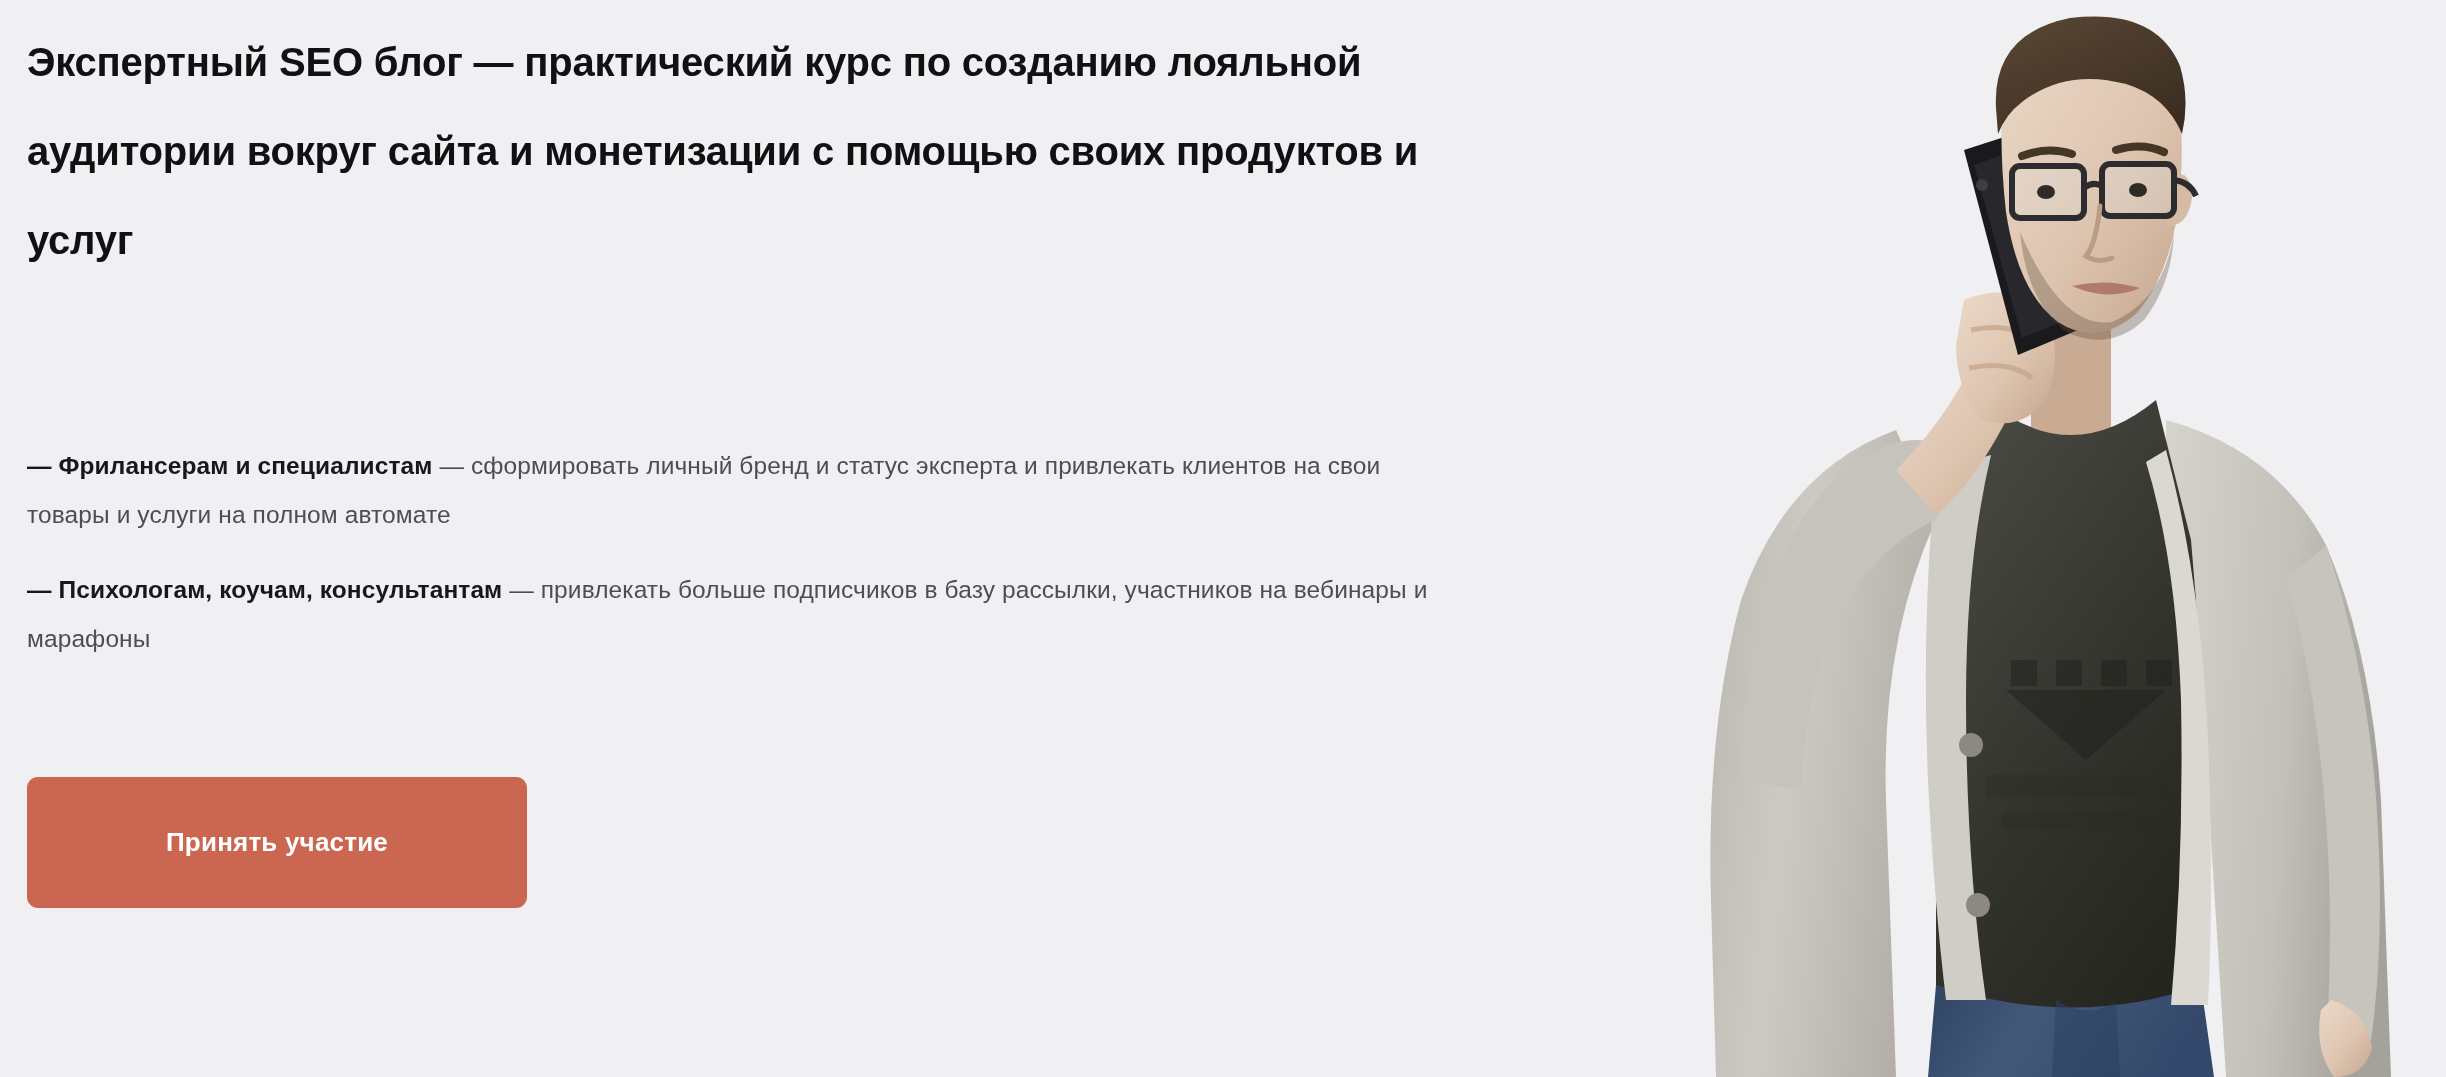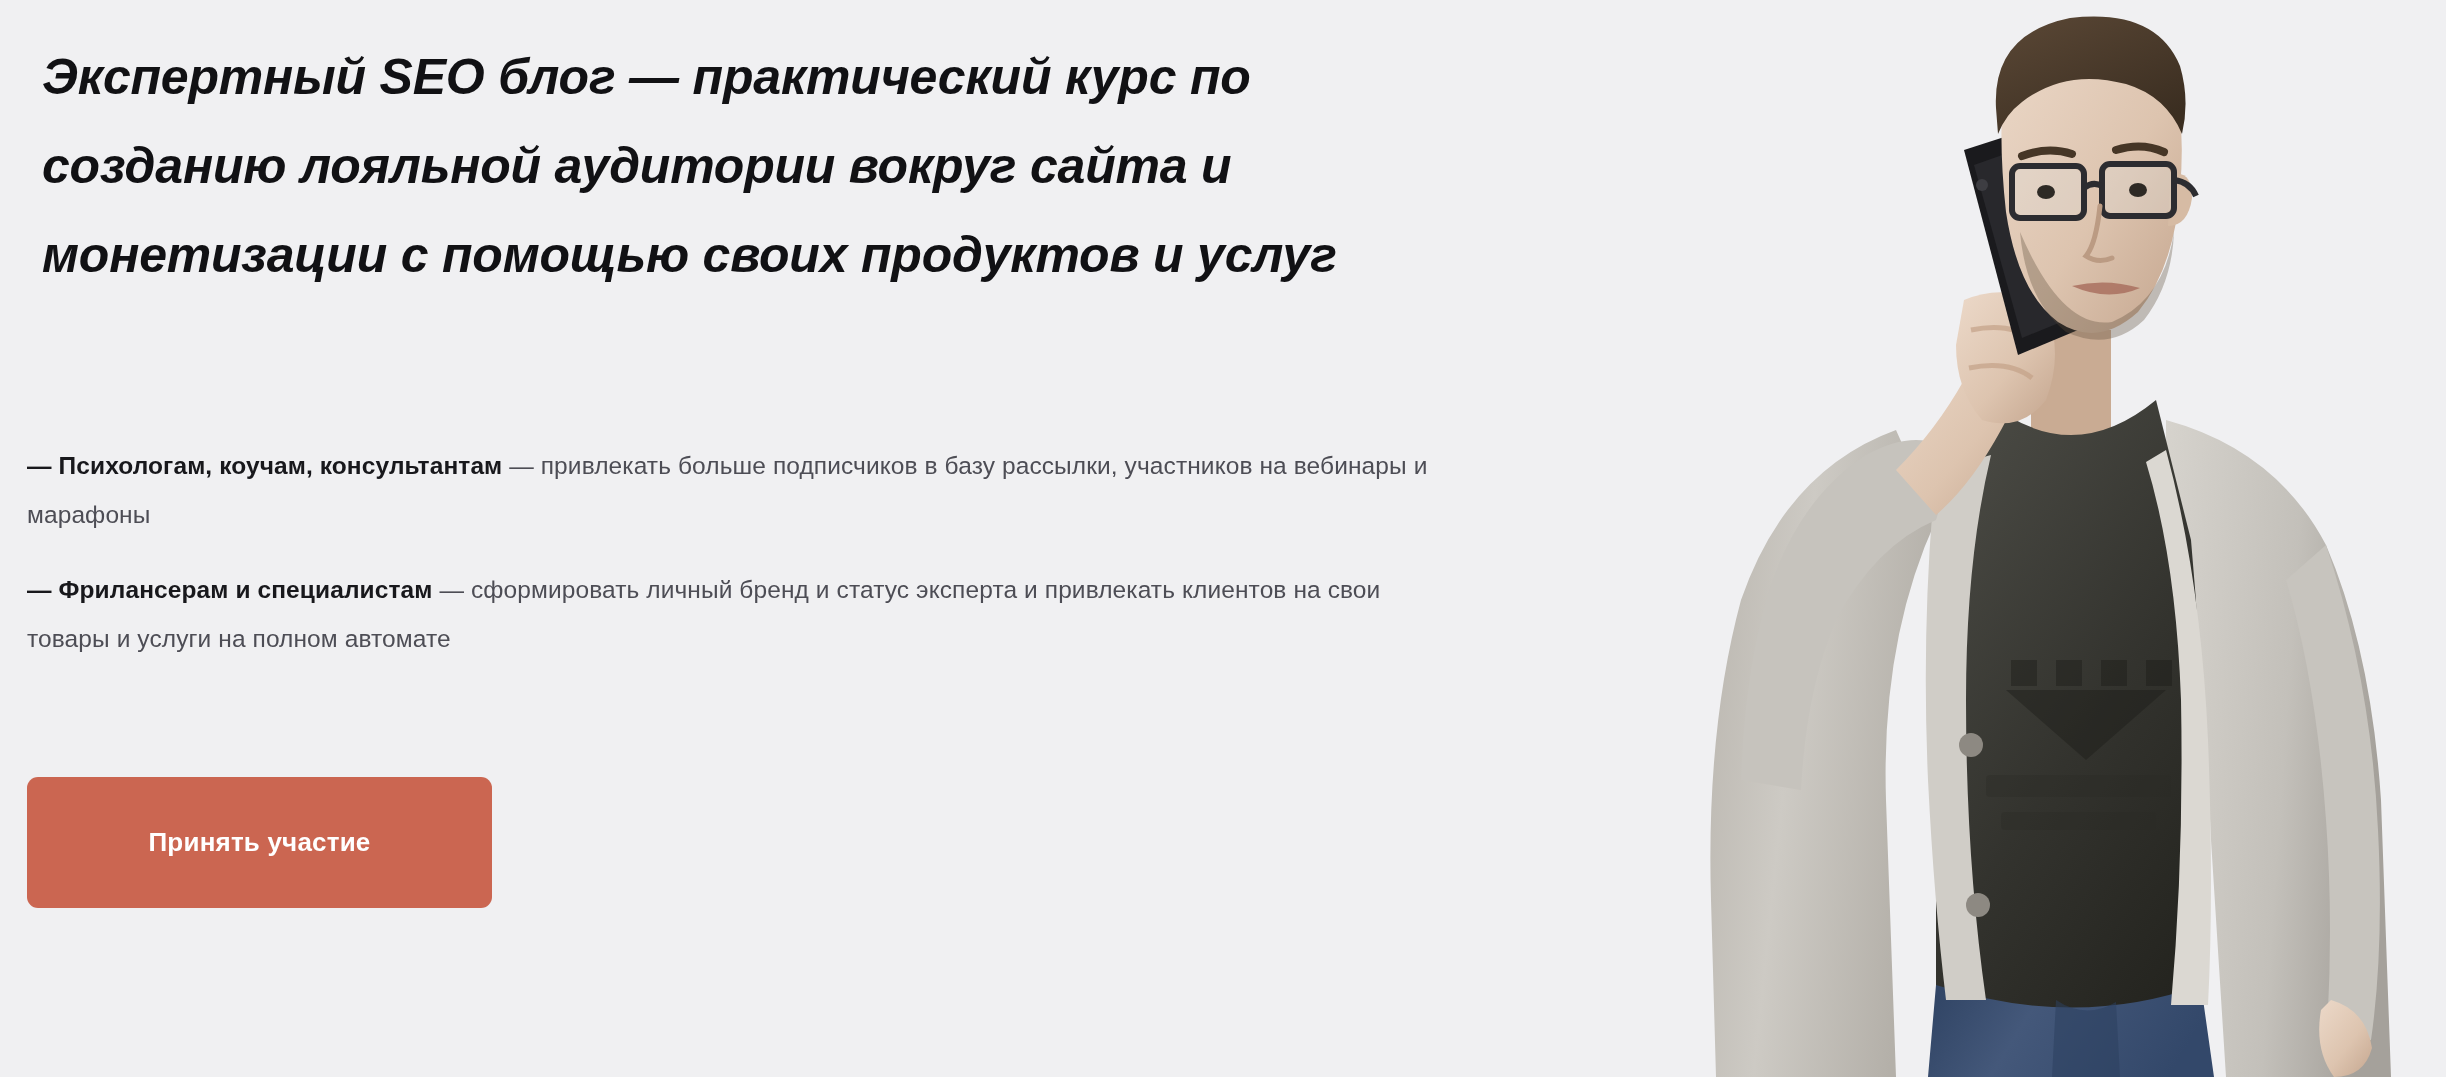--- a/index.html
+++ b/index.html
@@ -31,27 +31,26 @@
     top: 0;
     width: 1450px;
     height: 1077px;
   }
 
   .hero-title {
     position: absolute;
     top: 18px;
     left: 0;
     width: 1400px;
-    margin: 15px;
-    font-size: 50px;
+    margin: 0;
+    font-size: 40px;
     line-height: 89px;
     font-weight: 700;
     letter-spacing: -0.2px;
     color: #111114;
-    font-style: italic;
   }
 
   .bullets {
     position: absolute;
     top: 441px;
     left: 0;
     width: 1420px;
   }
 
   .bullet {
@@ -77,21 +76,21 @@
   .cta-wrap {
     position: absolute;
     top: 777px;
     left: 0;
   }
 
   .cta-button {
     display: flex;
     align-items: center;
     justify-content: center;
-    width: 465px;
+    width: 500px;
     height: 131px;
     border: none;
     border-radius: 11px;
     background: #cb6651;
     color: #ffffff;
     font-family: "Liberation Sans", "DejaVu Sans", sans-serif;
     font-size: 26px;
     font-weight: 700;
     letter-spacing: 0.2px;
     cursor: pointer;
@@ -116,26 +115,26 @@
 <div class="hero">
 
   <div class="hero-content">
 
     <h1 class="hero-title">Экспертный SEO блог — практический курс по созданию лояльной аудитории вокруг сайта и монетизации с помощью своих продуктов и услуг</h1>
 
     <div class="bullets">
 
       <p class="bullet">
         <span class="dash">—</span>
-        <span class="lead">Психологам, коучам, консультантам</span><span class="rest"> — привлекать больше подписчиков в базу рассылки, участников на вебинары и марафоны</span>
+        <span class="lead">Фрилансерам и специалистам</span><span class="rest"> — сформировать личный бренд и статус эксперта и привлекать клиентов на свои товары и услуги на полном автомате</span>
       </p>
 
       <p class="bullet">
         <span class="dash">—</span>
-        <span class="lead">Фрилансерам и специалистам</span><span class="rest"> — сформировать личный бренд и статус эксперта и привлекать клиентов на свои товары и услуги на полном автомате</span>
+        <span class="lead">Психологам, коучам, консультантам</span><span class="rest"> — привлекать больше подписчиков в базу рассылки, участников на вебинары и марафоны</span>
       </p>
 
 
     </div>
 
     <div class="cta-wrap">
       <button class="cta-button" type="button">Принять участие</button>
     </div>
 
   </div>

